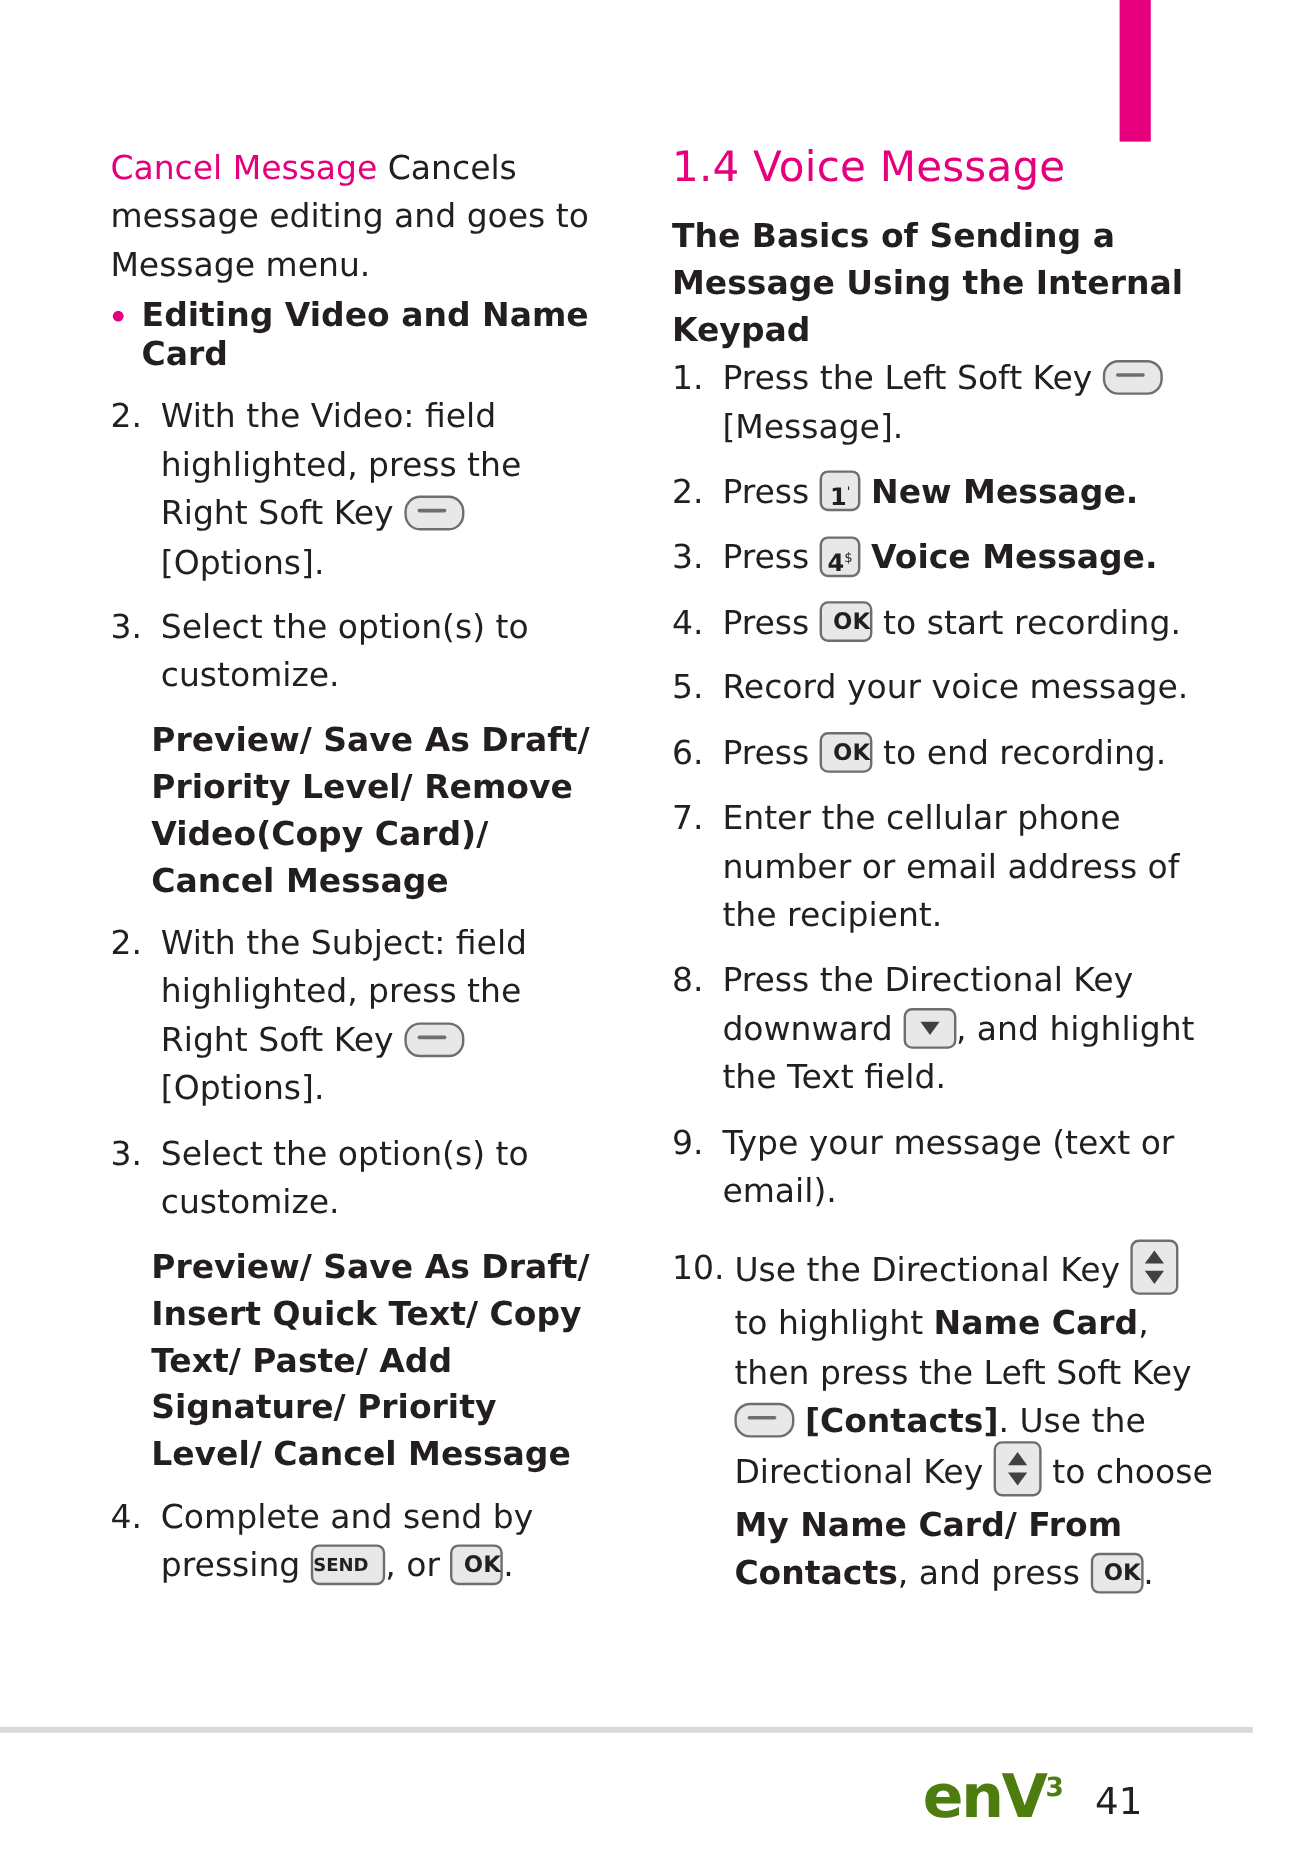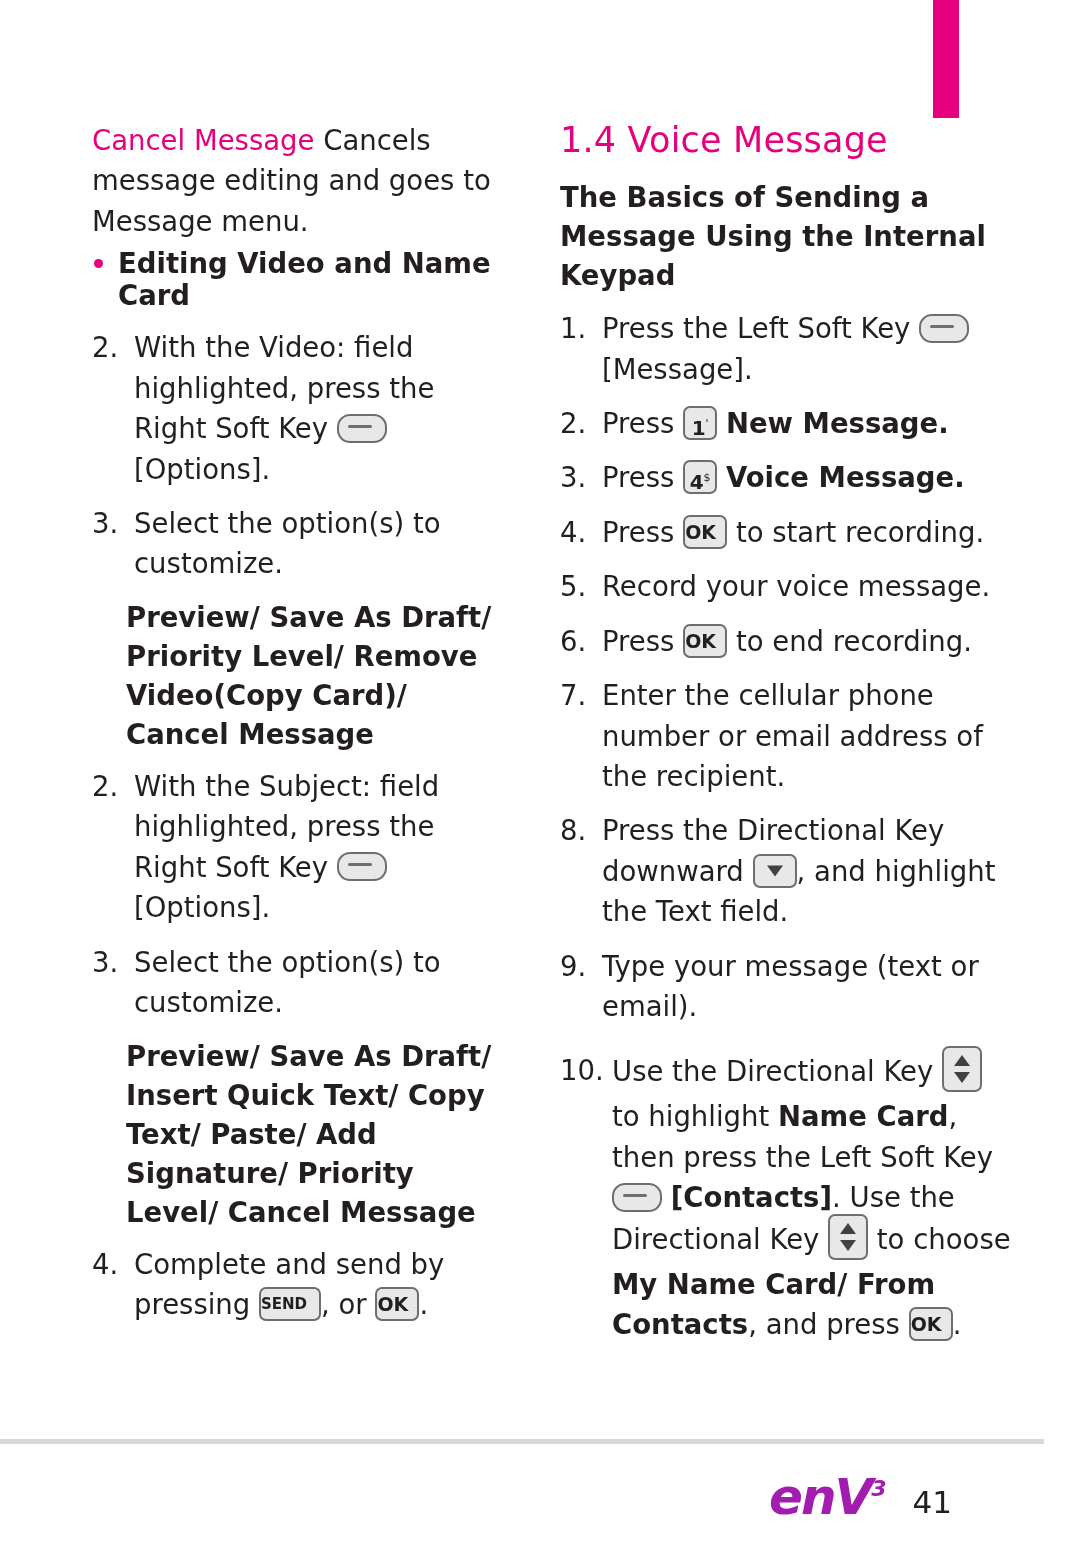--- a/index.html
+++ b/index.html
@@ -75,21 +75,21 @@
     font-size: 35px;
     color: #e6007e;
     font-weight: normal;
     margin: 0 0 18px 0;
     letter-spacing: 0.2px;
   }
   h3.sub-title {
     font-size: 27.5px;
     color: #231f20;
     font-weight: bold;
-    margin: 0 0 13px 0;
+    margin: 0 0 0 0;
     line-height: 1.42;
   }
   .bullet-head {
     font-size: 27.5px;
     font-weight: bold;
     color: #231f20;
     margin: 2px 0 16px 0;
     position: relative;
     padding-left: 26px;
   }
@@ -158,21 +158,21 @@
   }
   .key-ok {
     width: 44px;
     height: 34px;
     border: 2.5px solid #6d6e71;
     border-radius: 7px;
     background: #e8e8e8;
     color: #231f20;
     font-size: 19px;
     line-height: 31px;
-    text-align: left;
+    text-align: right;
     font-weight: bold;
     position: relative;
     top: -2px;
     box-sizing: border-box;
   }
   .key-send {
     width: 62px;
     height: 34px;
     border: 2.5px solid #6d6e71;
     border-radius: 7px;
@@ -252,25 +252,24 @@
     right: 92px;
     bottom: 30px;
     display: flex;
     align-items: flex-end;
     gap: 26px;
   }
   .logo {
     font-family: "DejaVu Sans", sans-serif;
     font-size: 50px;
     font-weight: bold;
-    color: #a21caf;
+    color: #4d7c0f;
     letter-spacing: -2px;
     line-height: 1;
     position: relative;
-    font-style: italic;
   }
   .logo .sup3 {
     font-size: 22px;
     vertical-align: super;
     letter-spacing: 0;
   }
   .page-num {
     font-size: 31px;
     color: #231f20;
     line-height: 1;

